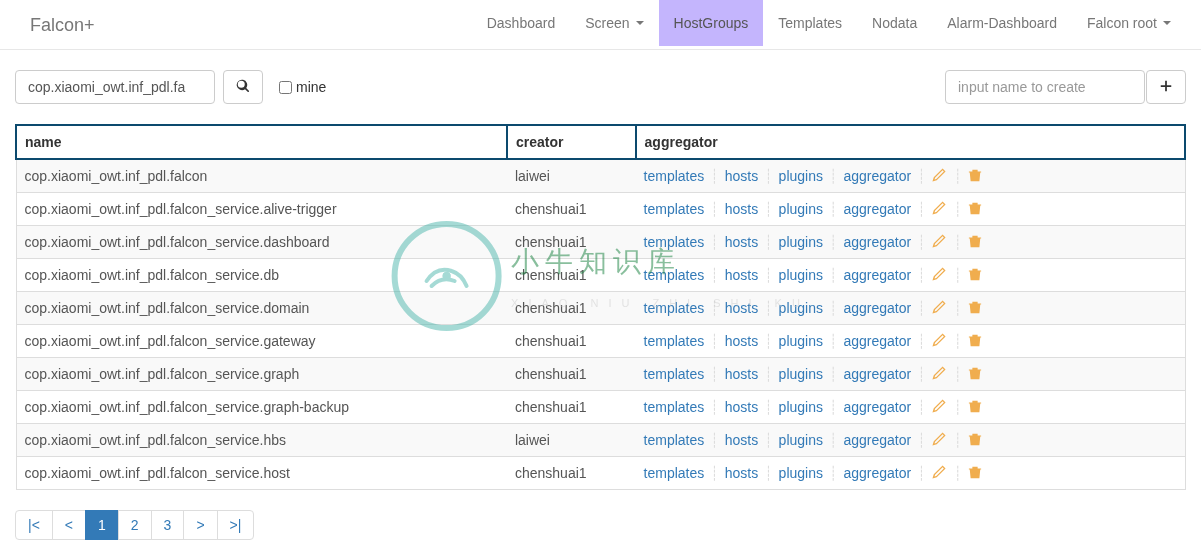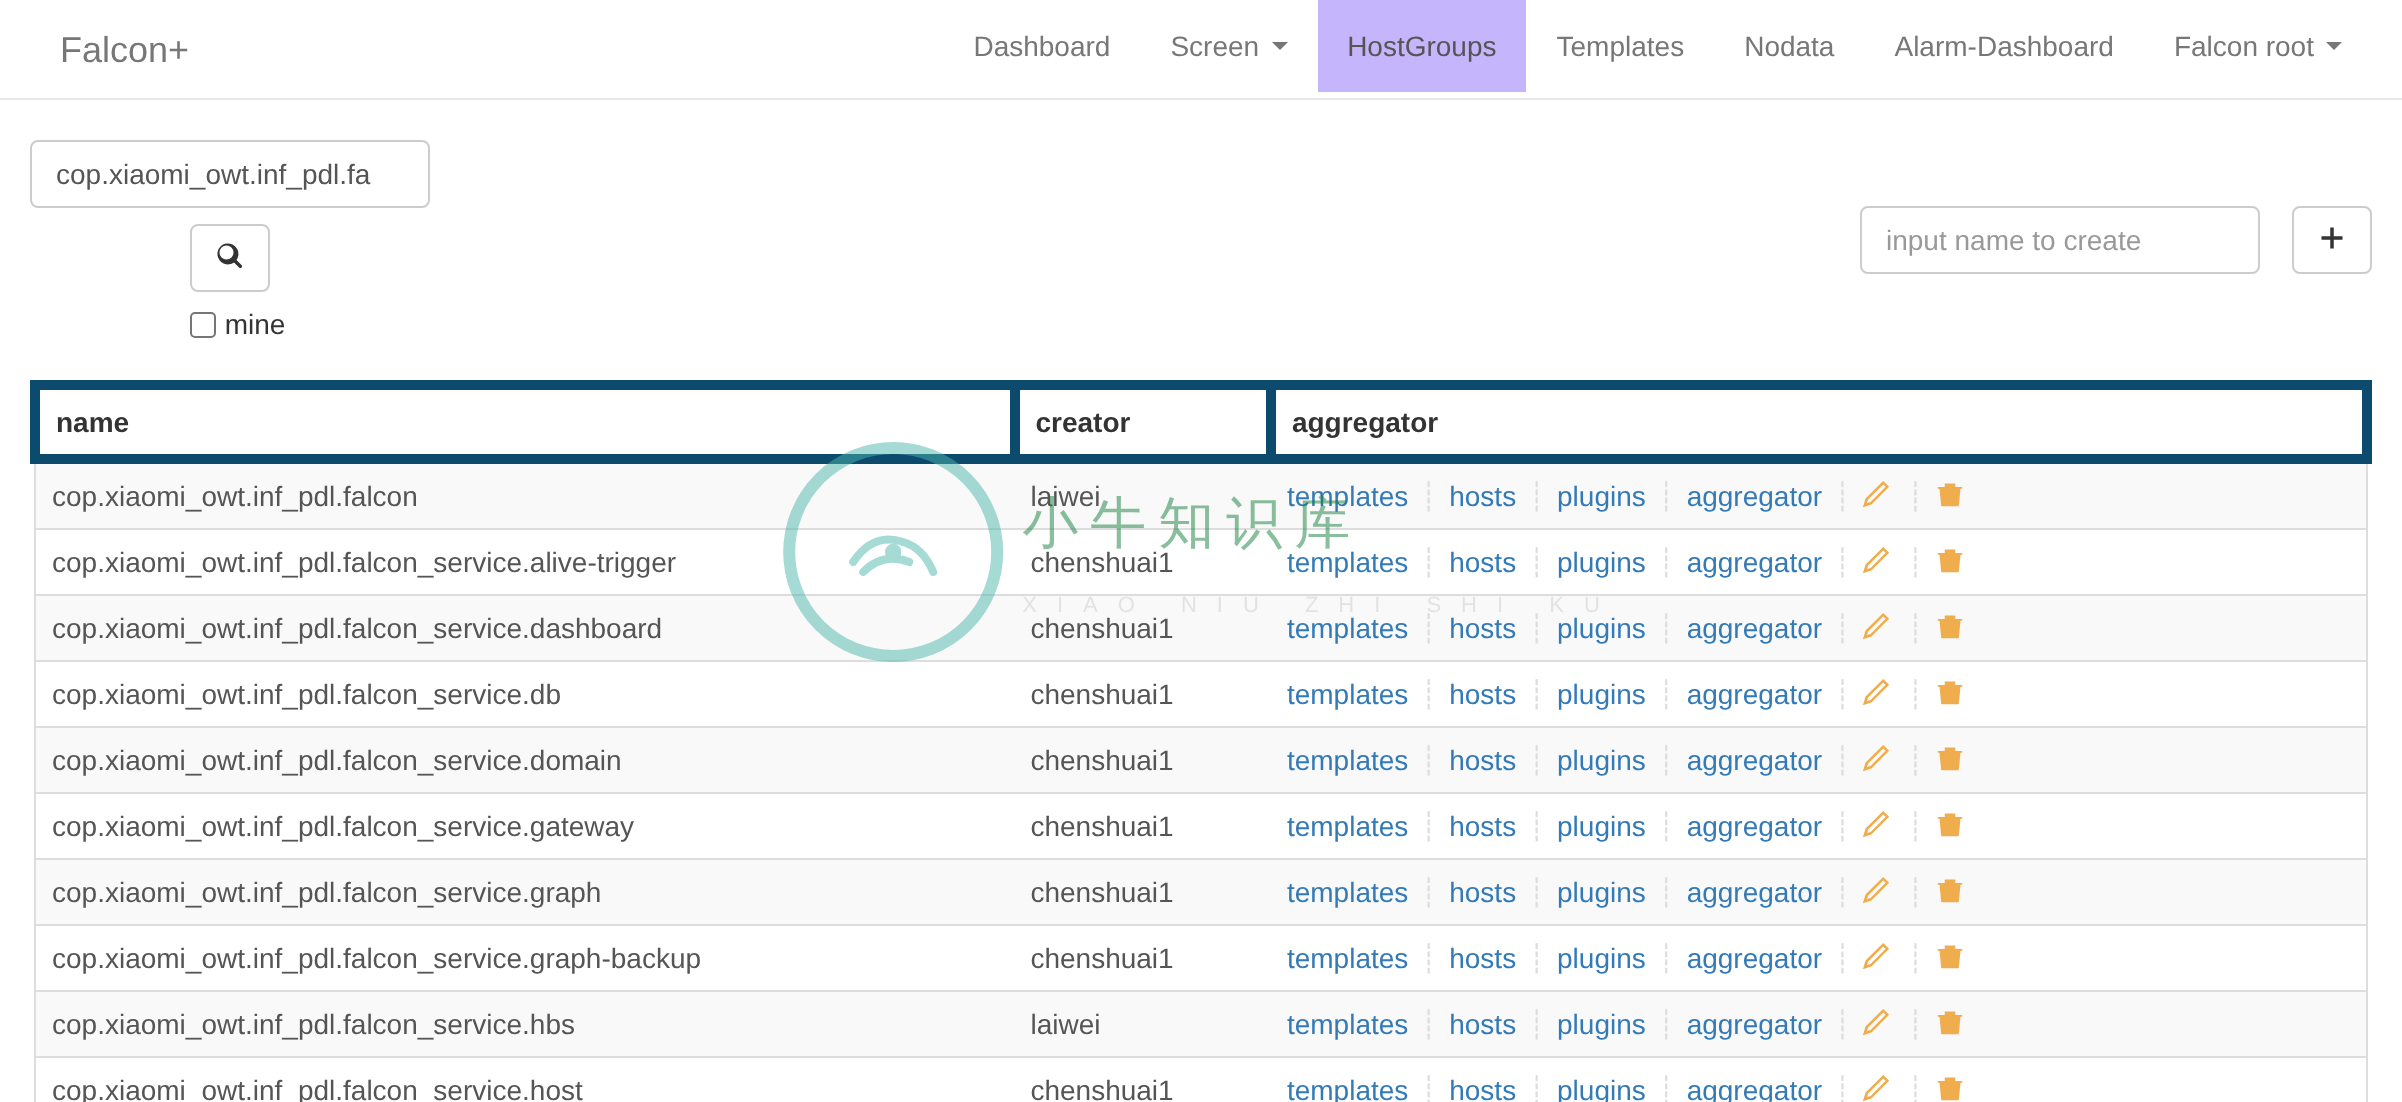--- a/index.html
+++ b/index.html
@@ -7,35 +7,35 @@
     
     .navbar { display: flex; align-items: flex-start; justify-content: space-between; height: 50px; padding: 0 15px; border-bottom: 1px solid #e7e7e7; }
     .brand { font-size: 18px; color: #777; padding: 15px; }
     .nav { display: flex; list-style: none; }
     .nav-item { padding: 15px; color: #777; cursor: pointer; display: flex; align-items: center; gap: 4px; }
     .nav-item.active { background: #c4b5fd; color: #555; }
     .caret { display: inline-block; width: 0; height: 0; border-left: 4px solid transparent; border-right: 4px solid transparent; border-top: 4px solid #777; margin-left: 2px; }
     
     .container { padding: 20px 15px; }
     .toolbar { display: flex; align-items: center; justify-content: space-between; margin-bottom: 20px; }
-    .toolbar-left { display: flex; align-items: center; gap: 8px; flex-direction: column; }
-    .toolbar-right { display: flex; align-items: flex-end; gap: 16px; }
+    .toolbar-left { display: flex; align-items: center; gap: 8px; }
+    .toolbar-right { display: flex; align-items: flex-end; gap: 1px; }
     
     .form-control { height: 34px; padding: 6px 12px; border: 1px solid #ccc; border-radius: 4px; font-size: 14px; color: #555; }
     .form-control::placeholder { color: #999; }
     .search-input { width: 200px; }
     .create-input { width: 200px; }
     
     .btn { display: inline-flex; align-items: center; justify-content: center; height: 34px; padding: 6px 12px; border: 1px solid #ccc; border-radius: 4px; background: #fff; cursor: pointer; font-size: 14px; color: #333; }
     
     .checkbox-wrap { display: flex; align-items: center; gap: 4px; margin-left: 8px; font-size: 14px; color: #333; }
     .checkbox-wrap input { margin: 0; }
     
     .table { width: 100%; border-collapse: collapse; border: 1px solid #ddd; }
-    .table th { text-align: left; padding: 8px; border: 5px solid #0c4a6e; background: #fff; font-weight: bold; }
+    .table th { text-align: left; padding: 8px; border: 2px solid #0c4a6e; background: #fff; font-weight: bold; }
     .table td { padding: 8px; border-top: 1px solid #ddd; color: #555; }
     .table tbody tr:nth-child(odd) { background: #f9f9f9; }
     
     .ops { display: flex; align-items: center; gap: 4px; flex-wrap: wrap; }
     .op-link { color: #337ab7; text-decoration: none; cursor: pointer; }
     .divider { color: #ddd; margin: 0 2px; font-size: 14px; }
     
     .icon-btn { display: inline-flex; width: 16px; height: 16px; cursor: pointer; }
     .icon-edit svg, .icon-trash svg { width: 14px; height: 14px; }
     .icon-edit { color: #f0ad4e; }

